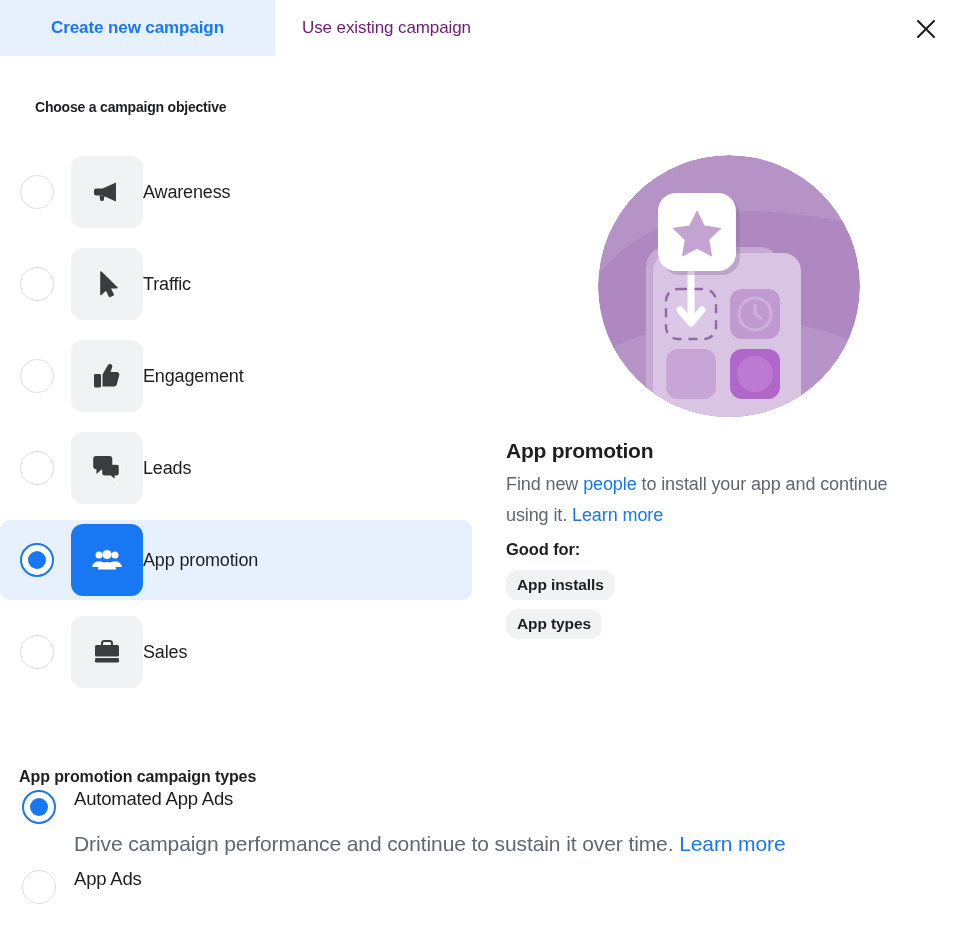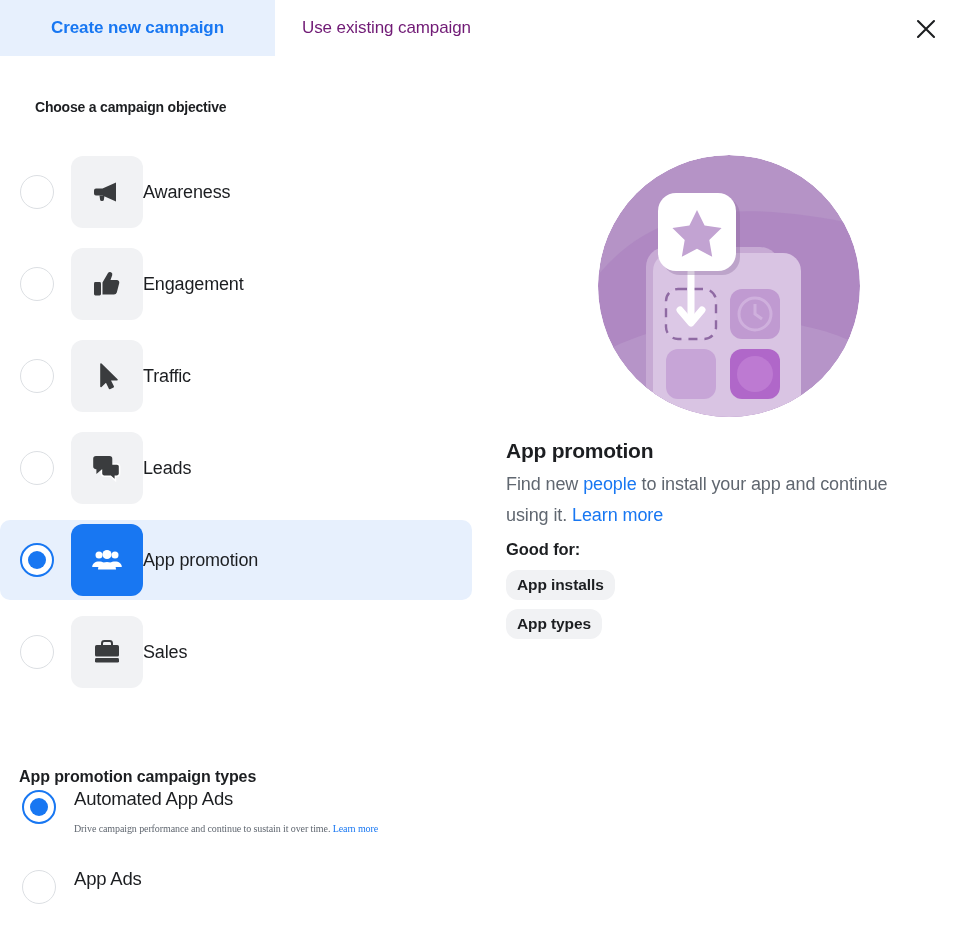--- a/index.html
+++ b/index.html
@@ -119,22 +119,22 @@
     display: flex; align-items: center; justify-content: center;
   }
   .type-radio.on { border-color: #1877f2; border-width: 2px; }
   .type-radio.on::after {
     content: ""; width: 18px; height: 18px; border-radius: 50%;
     background: #1877f2; display: block;
   }
   .type-text { margin-left: 18px; }
   .type-title { font-size: 18.5px; color: #1c1e21; letter-spacing: -0.2px; line-height: 26px; }
   .type-desc {
-    margin-top: 6px; font-size: 10px; color: #606770;
-    letter-spacing: -0.1px; line-height: 21px; font-family: Liberation Serif, serif;
+    margin-top: 21px; font-size: 21px; color: #606770;
+    letter-spacing: -0.1px; line-height: 21px;
   }
 </style>
 </head>
 <body>
 
 <div class="page">
 
   <div class="tabbar">
     <div class="tab tab-create">
       <span>Create new campaign</span>
@@ -166,39 +166,39 @@
         </span>
       </div>
       <div class="obj-label">Awareness</div>
     </div>
 
     <div class="obj-row">
       <div class="radio"></div>
       <div class="tile">
         <span>
           <svg width="34" height="34" viewBox="0 0 34 34">
+            <path d="M11 5 L11 27.5 L16.2 22.4 L19.6 29.5 L23.2 27.7 L19.8 20.8 L27 20.8 Z" fill="#3a3c3e" stroke="#3a3c3e" stroke-width="1.6" stroke-linejoin="round"></path>
+          </svg>
+        </span>
+      </div>
+      <div class="obj-label">Traffic</div>
+    </div>
+
+    <div class="obj-row">
+      <div class="radio"></div>
+      <div class="tile">
+        <span>
+          <svg width="34" height="34" viewBox="0 0 34 34">
             <rect x="4" y="15" width="7" height="13.5" rx="1.4" fill="#3a3c3e"></rect>
             <path d="M12.5 15.5 L18 6 a2.4 2.4 0 0 1 4.2 2.2 L20.5 13 h6.3 a2.5 2.5 0 0 1 2.4 3.2 l-2.4 9.2
                      a3 3 0 0 1 -2.9 2.1 H12.5 z" fill="#3a3c3e"></path>
           </svg>
         </span>
       </div>
       <div class="obj-label">Engagement</div>
-    </div>
-
-    <div class="obj-row">
-      <div class="radio"></div>
-      <div class="tile">
-        <span>
-          <svg width="34" height="34" viewBox="0 0 34 34">
-            <path d="M11 5 L11 27.5 L16.2 22.4 L19.6 29.5 L23.2 27.7 L19.8 20.8 L27 20.8 Z" fill="#3a3c3e" stroke="#3a3c3e" stroke-width="1.6" stroke-linejoin="round"></path>
-          </svg>
-        </span>
-      </div>
-      <div class="obj-label">Traffic</div>
     </div>
 
     <div class="obj-row">
       <div class="radio"></div>
       <div class="tile">
         <span>
           <svg width="34" height="34" viewBox="0 0 34 34">
             <path d="M14 13 h13 a2.6 2.6 0 0 1 2.6 2.6 v7 a2.6 2.6 0 0 1 -2.6 2.6 h-1.6 v4.3 L20.6 25.2 H14
                      a2.6 2.6 0 0 1 -2.6 -2.6 v-7 A2.6 2.6 0 0 1 14 13 z" fill="#3a3c3e" stroke="#ffffff" stroke-width="1.6"></path>
             <path d="M6 5 h13.5 a2.8 2.8 0 0 1 2.8 2.8 v7.6 a2.8 2.8 0 0 1 -2.8 2.8 H12 L6.4 23 v-4.8

